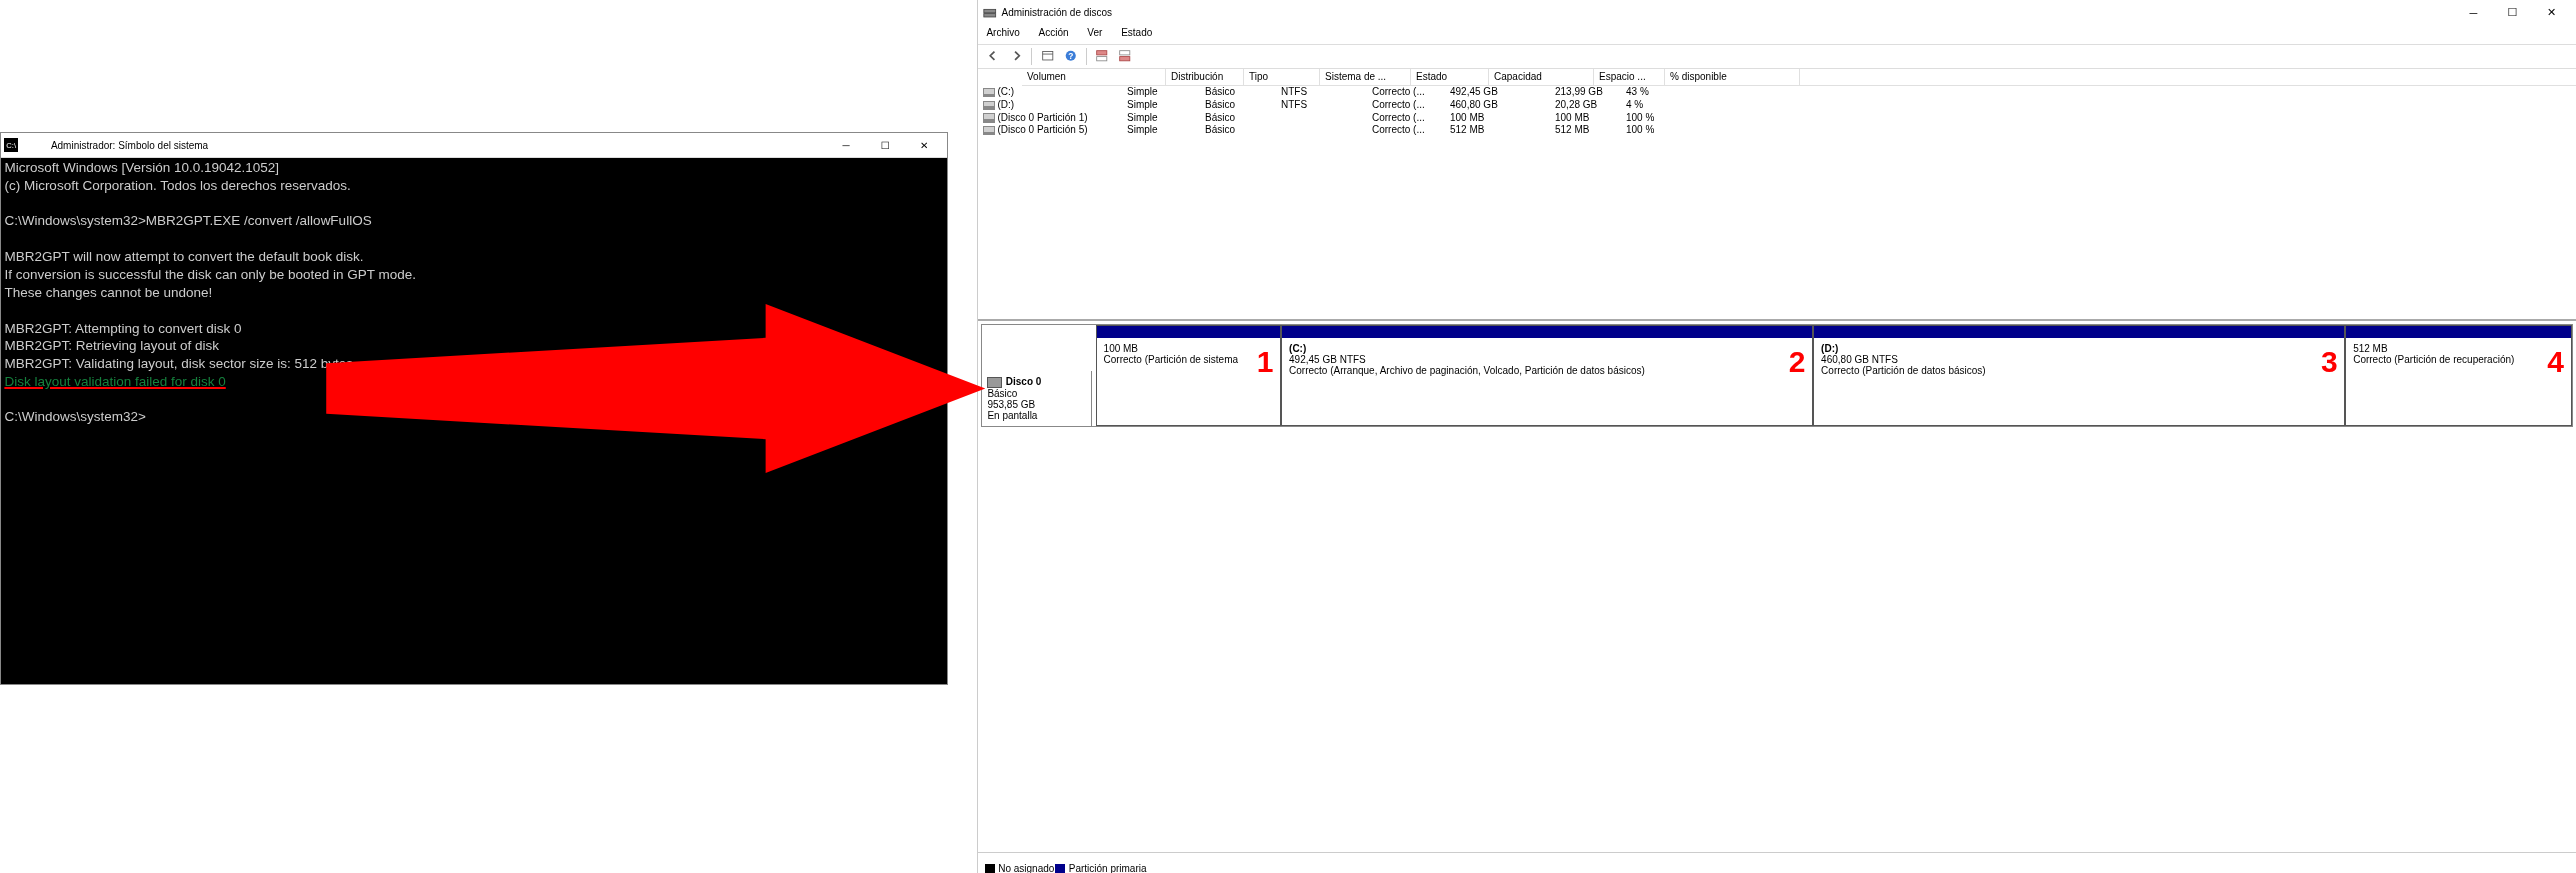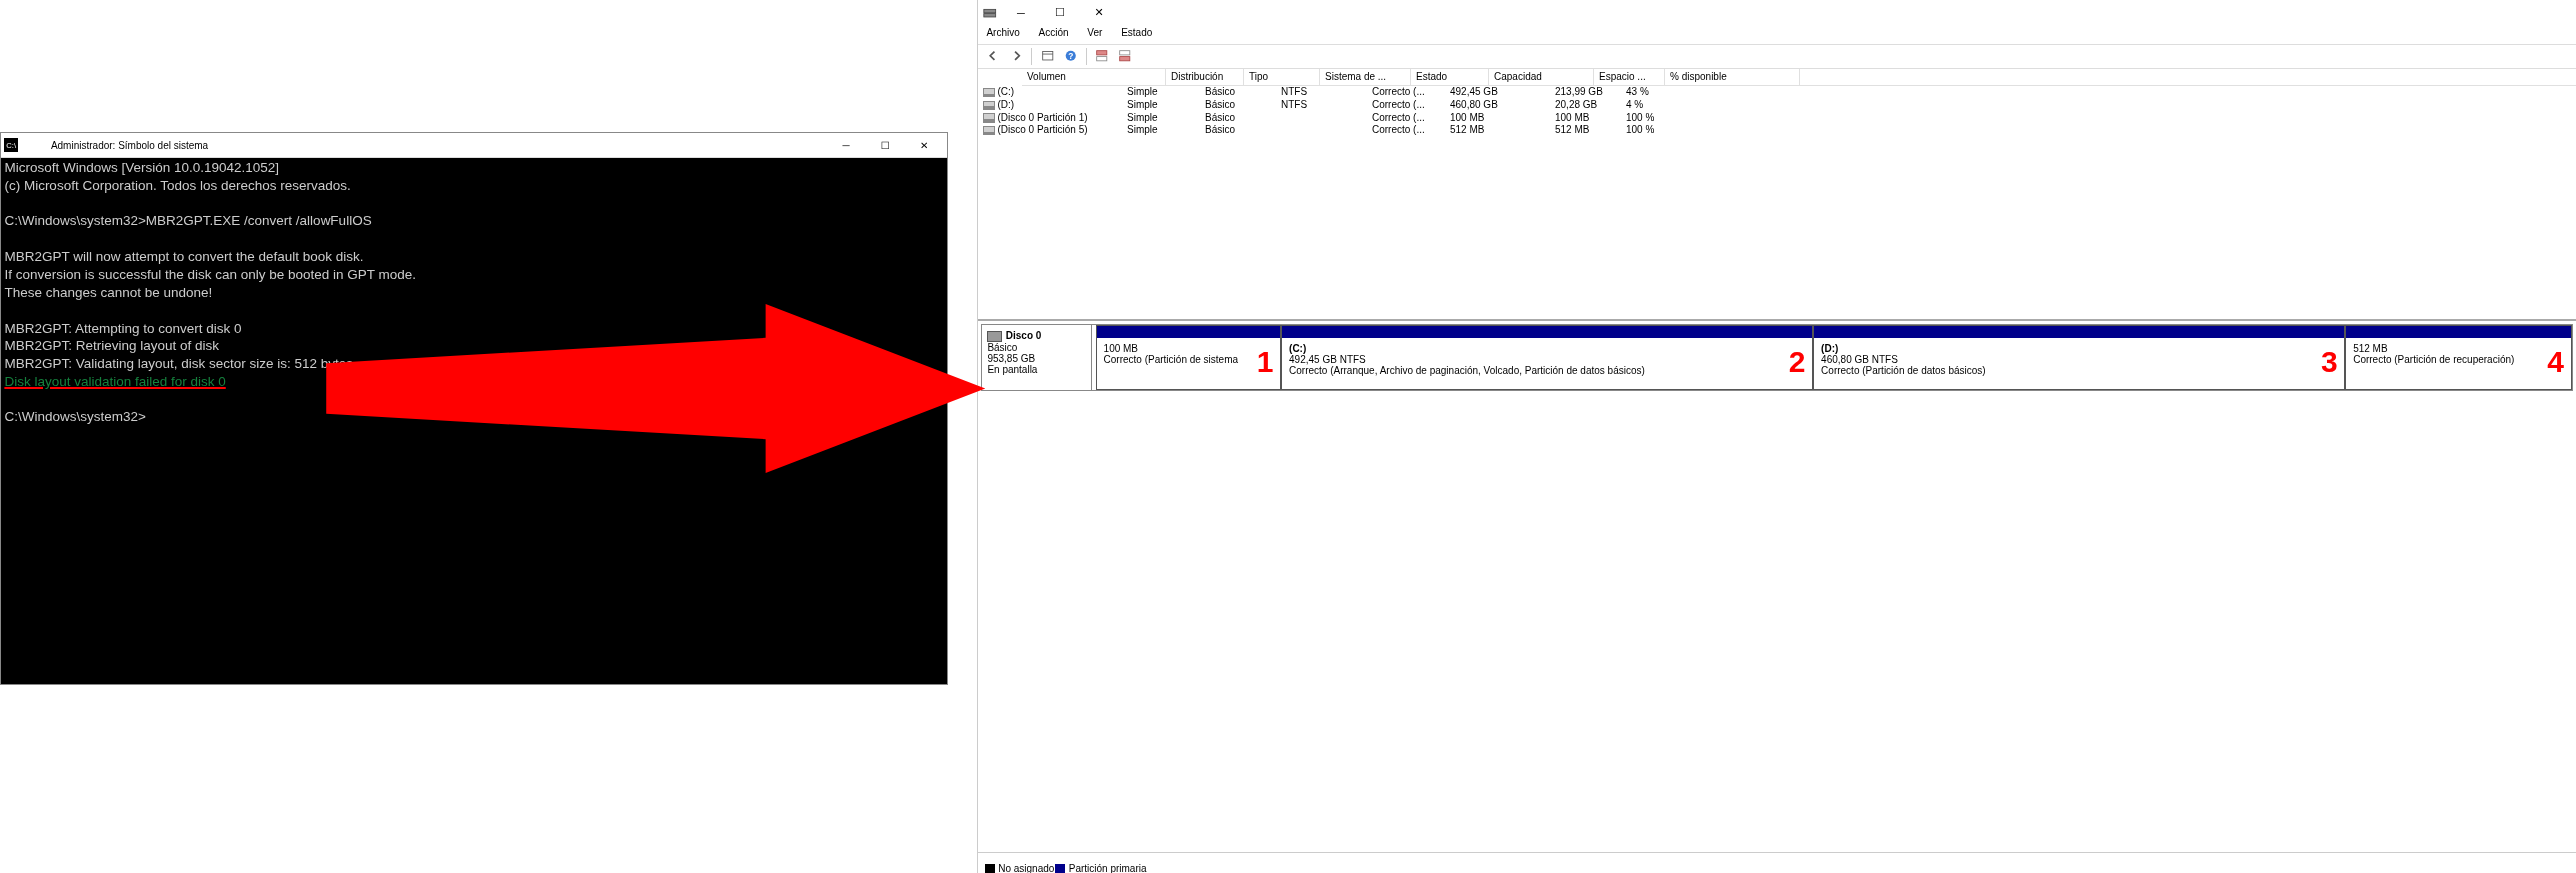--- a/index.html
+++ b/index.html
@@ -28,21 +28,21 @@
 .dm-list{border-bottom:0.8px solid #aaa;}
 .dm-headrow{display:flex;background:#fff;border-bottom:0.8px solid #e0e0e0;margin-left:44px;}
 .dm-head{font-size:10px;padding:2.5px 5px;border-right:0.8px solid #e0e0e0;white-space:nowrap;overflow:hidden;}
 .dm-row{display:flex;font-size:10px;}
 .dm-cell{padding:0.8px 5px;white-space:nowrap;overflow:hidden;}
 .vol-icon{display:inline-block;width:12px;height:9.3px;background:#d0d0d0;border:0.8px solid #888;margin-right:2.5px;vertical-align:middle;position:relative;}
 .vol-icon::after{content:'';position:absolute;bottom:0;left:0;right:0;height:2.5px;background:#888;}
 .dm-spacer{height:183px;}
 .dm-graph{border-top:0.8px solid #aaa;background:#fff;padding:3.4px;}
 .disk-row{display:flex;gap:3.4px;border:0.8px solid #888;}
-.disk-box{width:110px;border-right:0.8px solid #888;padding:5px;font-size:10px;background:#fff;}
+.disk-box{width:110px;border-right:0.8px solid #888;padding:5px;font-size:10px;background:#fff;margin-top:46px;}
 .disk-name{font-weight:bold;}
 .disk-hd{display:inline-block;width:15px;height:11px;background:#999;border:0.8px solid #555;margin-right:3.4px;vertical-align:middle;}
 .part{flex:1;border:0.8px solid #555;display:flex;flex-direction:column;position:relative;min-width:0;}
 .part-top{height:12px;background:#00008b;}
 .part-body{padding:5px 6.8px;font-size:10px;background:#fff;min-height:51px;}
 .part-title{font-weight:bold;}
 .part-num{position:absolute;right:6.8px;top:18.6px;font-size:30px;font-weight:bold;color:#f00;font-family:Arial,sans-serif;}
 .dm-legend{position:absolute;bottom:0;left:0;right:0;height:22px;border-top:0.8px solid #ccc;display:flex;align-items:flex-end;padding:0 6.8px;gap:1px;font-size:10px;}
 .leg-sw{width:10px;height:10px;display:inline-block;margin-right:3.4px;vertical-align:middle;}
 .leg-black{background:#000;}
@@ -86,20 +86,21 @@
 </svg>
 
 <div class="dm-window">
   <div class="dm-titlebar">
     <span class="dm-icon">
       <svg viewBox="0 0 16 16">
           <rect x="1" y="4" width="14" height="4" fill="#888" stroke="#444"></rect>
           <rect x="1" y="9" width="14" height="4" fill="#888" stroke="#444"></rect>
         </svg>
     </span>
+    <span class="dm-title">Administración de discos</span>
     <div class="dm-ctrls">
       <div class="dm-ctrl">─</div>
       <div class="dm-ctrl">☐</div>
       <div class="dm-ctrl">✕</div>
     </div>
   </div>
   <div class="dm-menubar">
     <span class="dm-menuitem">Archivo</span>
     <span class="dm-menuitem">Acción</span>
     <span class="dm-menuitem">Ver</span>

